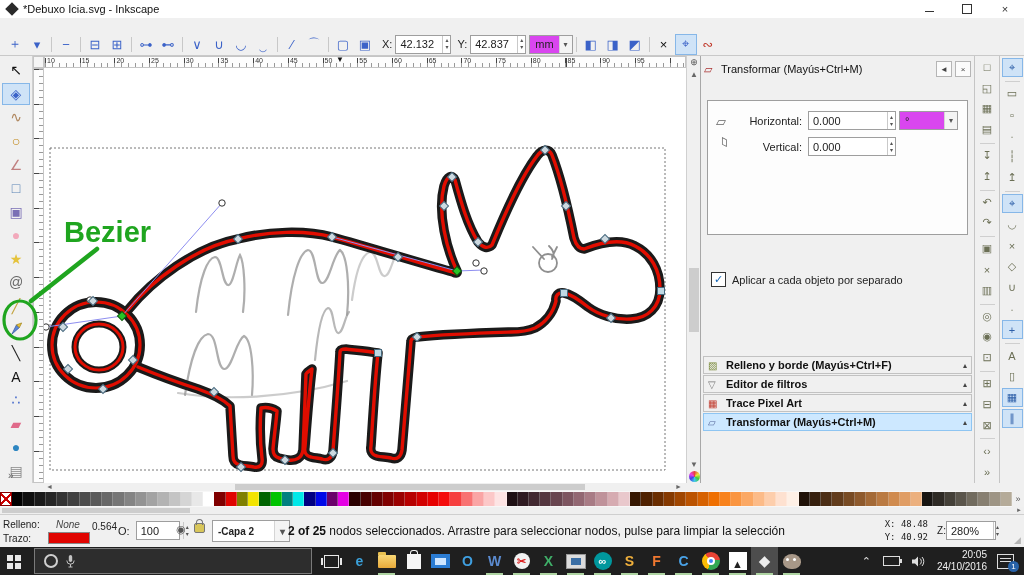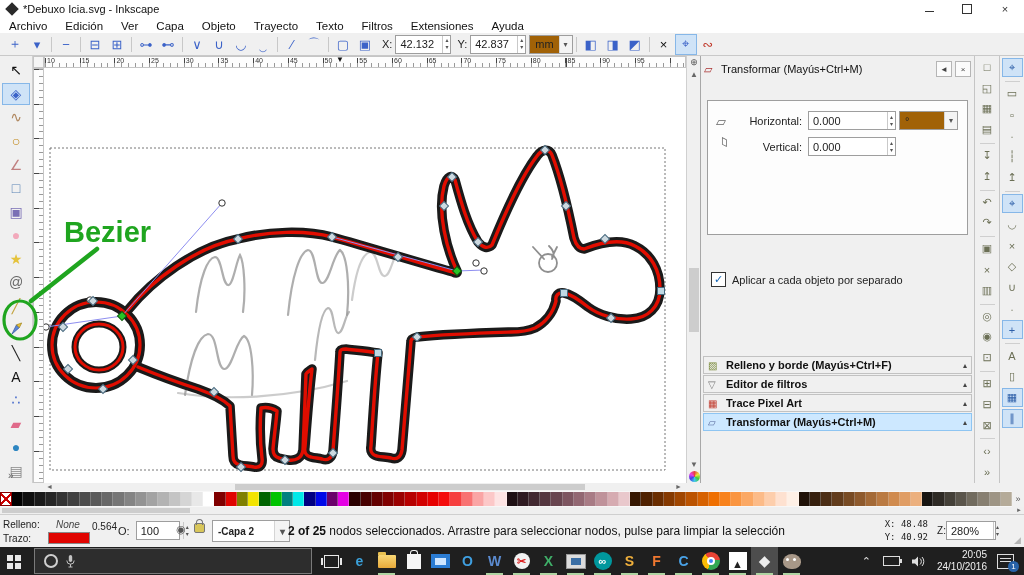--- a/index.html
+++ b/index.html
@@ -19,21 +19,21 @@
   
   #toolbar2{left:0;top:33px;width:1024px;height:23px;background:#f0f0f0;border-bottom:1px solid #c9c9c9;display:flex;align-items:center;padding-left:4px;box-sizing:border-box;}
   .tbtn{min-width:20px;height:19px;display:inline-flex;align-items:center;justify-content:center;color:#3b62c8;font-size:13px;border:1px solid transparent;}
   .tbtn.act{background:#cfe3f7;border:1px solid #86b7e8;}
   .sep{width:1px;height:15px;background:#c8c8c8;margin:0 3px;}
   .tlabel{margin:0 3px 0 6px;color:#222;}
   .spinbox{display:inline-flex;align-items:center;background:#fff;border:1px solid #9e9e9e;height:17px;}
   .spinval{padding:0 4px;min-width:38px;text-align:left;}
   .spinarrows{display:inline-flex;flex-direction:column;justify-content:center;border-left:1px solid #c9c9c9;height:100%;}
   .spinarrows i{font-style:normal;font-size:6px;line-height:7px;color:#555;padding:0 2px;}
-  .combo{display:inline-flex;align-items:center;background:#a16207;border:1px solid #9e9e9e;height:17px;margin-left:3px;padding-left:5px;}
+  .combo{display:inline-flex;align-items:center;background:#d946ef;border:1px solid #9e9e9e;height:17px;margin-left:3px;padding-left:5px;}
   .carrow{font-size:8px;color:#555;padding:0 4px;border-left:1px solid #d5d5d5;margin-left:5px;height:100%;display:flex;align-items:center;background:#f4f4f4;}
   
   #toolbox{left:0;top:56px;width:33px;height:427px;background:#f0f0f0;border-right:1px solid #cfcfcf;display:flex;flex-direction:column;align-items:center;padding-top:3px;box-sizing:border-box;}
   .tool{width:26px;height:22px;display:flex;align-items:center;justify-content:center;font-size:14px;margin-bottom:1px;border:1px solid transparent;}
   .tool.act{background:#cfe3f7;border:1px solid #86b7e8;}
   #toolovf{left:8px;top:470px;color:#666;font-size:10px;}
   
   #rcorner{left:33px;top:56px;width:11px;height:12px;background:#f5f5f5;border:1px solid #c5c5c5;box-sizing:border-box;}
   #hruler{left:44px;top:56px;width:642px;height:12px;background:#fdfdfd;border:1px solid #c5c5c5;box-sizing:border-box;
     background-image:repeating-linear-gradient(to right,#999 0 1px,transparent 1px 6.94px),repeating-linear-gradient(to right,#444 0 1px,transparent 1px 34.7px);
@@ -163,32 +163,20 @@
       <span class="wbtn">
           <span class="wmin"></span>
         </span>
       <span class="wbtn">
           <span class="wres"></span>
         </span>
       <span class="wbtn">×</span>
     </span>
   </div>
 
-  <div id="menubar" class="abs">
-      <span class="mitem">Archivo</span>
-      <span class="mitem">Edición</span>
-      <span class="mitem">Ver</span>
-      <span class="mitem">Capa</span>
-      <span class="mitem">Objeto</span>
-      <span class="mitem">Trayecto</span>
-      <span class="mitem">Texto</span>
-      <span class="mitem">Filtros</span>
-      <span class="mitem">Extensiones</span>
-      <span class="mitem">Ayuda</span>
-    </div>
 
   <div id="toolbar2" class="abs">
     <span id="tb-left" style="display: inline-flex; align-items: center;">
         <span class="tbtn">＋</span>
         <span class="tbtn">▾</span>
         <span class="sep"></span>
         <span class="tbtn">−</span>
         <span class="sep"></span>
         <span class="tbtn">⊟</span>
         <span class="tbtn">⊞</span>

